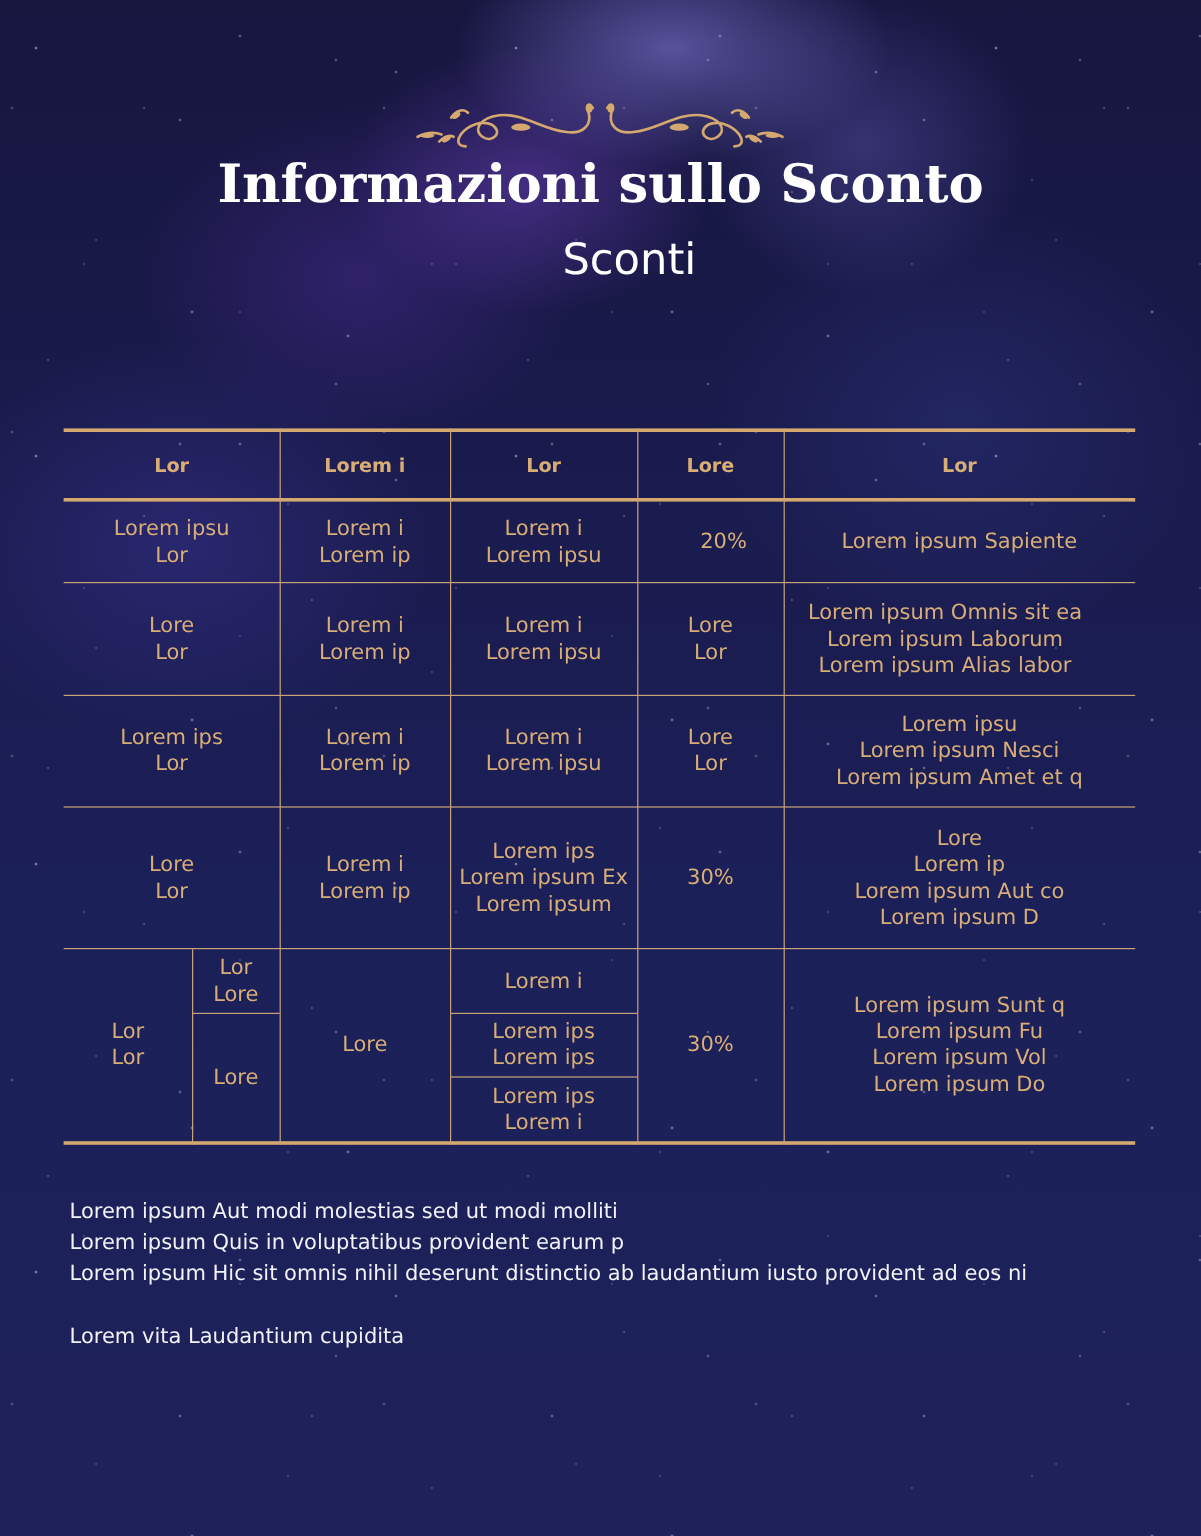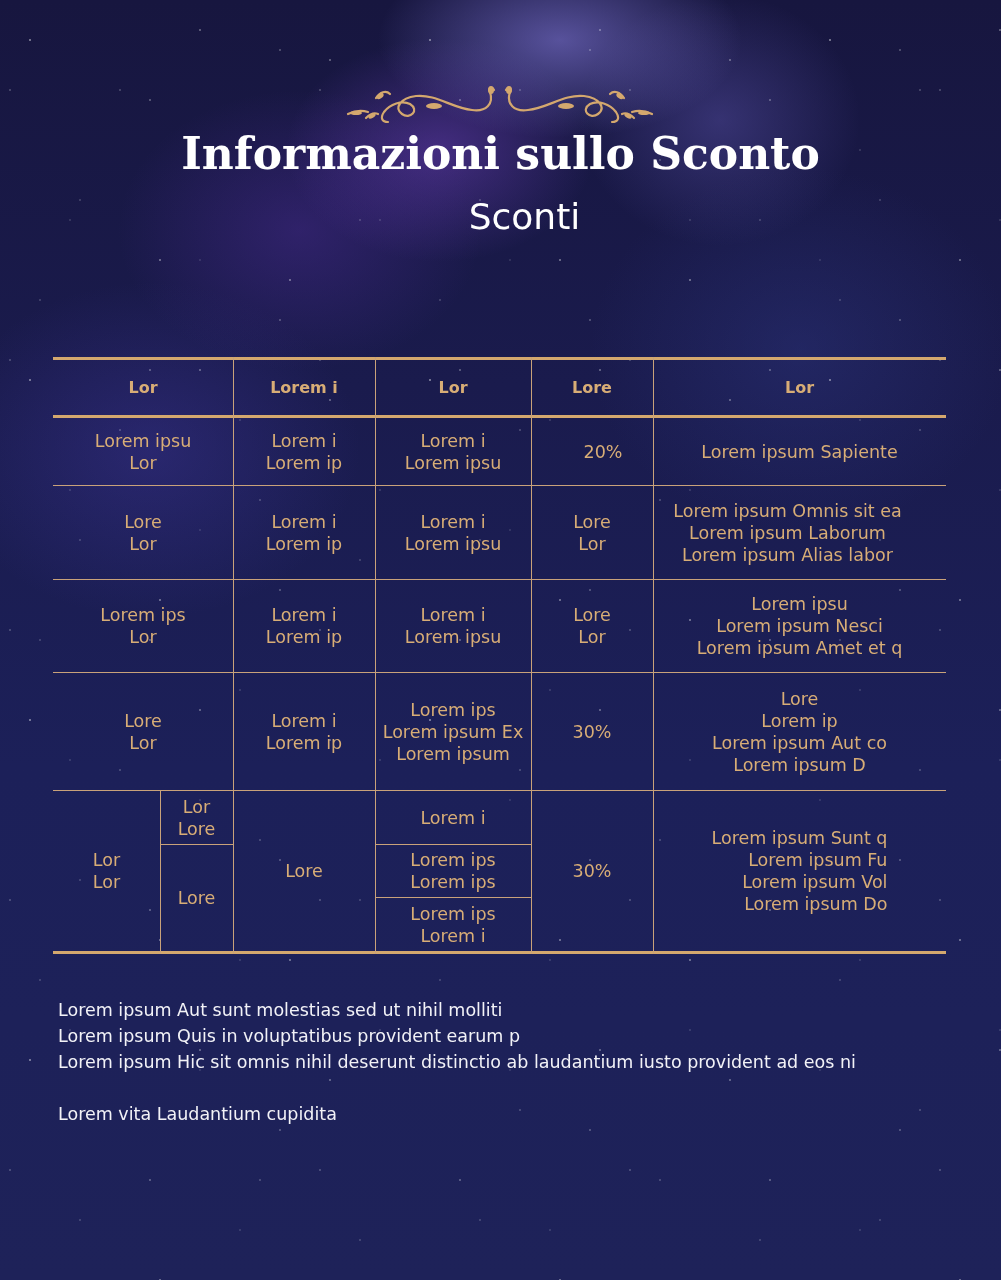--- a/index.html
+++ b/index.html
@@ -226,26 +226,26 @@
     <div class="cell" style="left:107px;top:434px;width:73px;height:53px;">Lor
 Lore</div>
     <div class="cell" style="left:107px;top:488px;width:73px;height:106px;">Lore</div>
     <div class="cell" style="left:180px;top:434px;width:142px;height:160px;">Lore</div>
     <div class="cell" style="left:322px;top:434px;width:156px;height:53px;">Lorem i</div>
     <div class="cell" style="left:322px;top:488px;width:156px;height:52px;">Lorem ips
 Lorem ips</div>
     <div class="cell" style="left:322px;top:541px;width:156px;height:53px;">Lorem ips
 Lorem i</div>
     <div class="cell" style="left:478px;top:434px;width:122px;height:160px;">30%</div>
-    <div class="cell" style="left:600px;top:434px;width:293px;height:160px;text-align:right;">Lorem ipsum Sunt q
+    <div class="cell" style="left:600px;top:434px;width:293px;height:160px;">Lorem ipsum Sunt q
 Lorem ipsum Fu
 Lorem ipsum Vol
 Lorem ipsum Do</div>
   </div>
 
   <div class="notes">
-    <p>Lorem ipsum Aut sunt molestias sed ut nihil molliti</p>
+    <p>Lorem ipsum Aut modi molestias sed ut modi molliti</p>
     <p>Lorem ipsum Quis in voluptatibus provident earum p</p>
     <p>Lorem ipsum Hic sit omnis nihil deserunt distinctio ab laudantium iusto provident ad eos ni</p>
     <div class="gap"></div>
     <p>Lorem vita Laudantium cupidita</p>
   </div>
 </div>
 
 </body></html>

